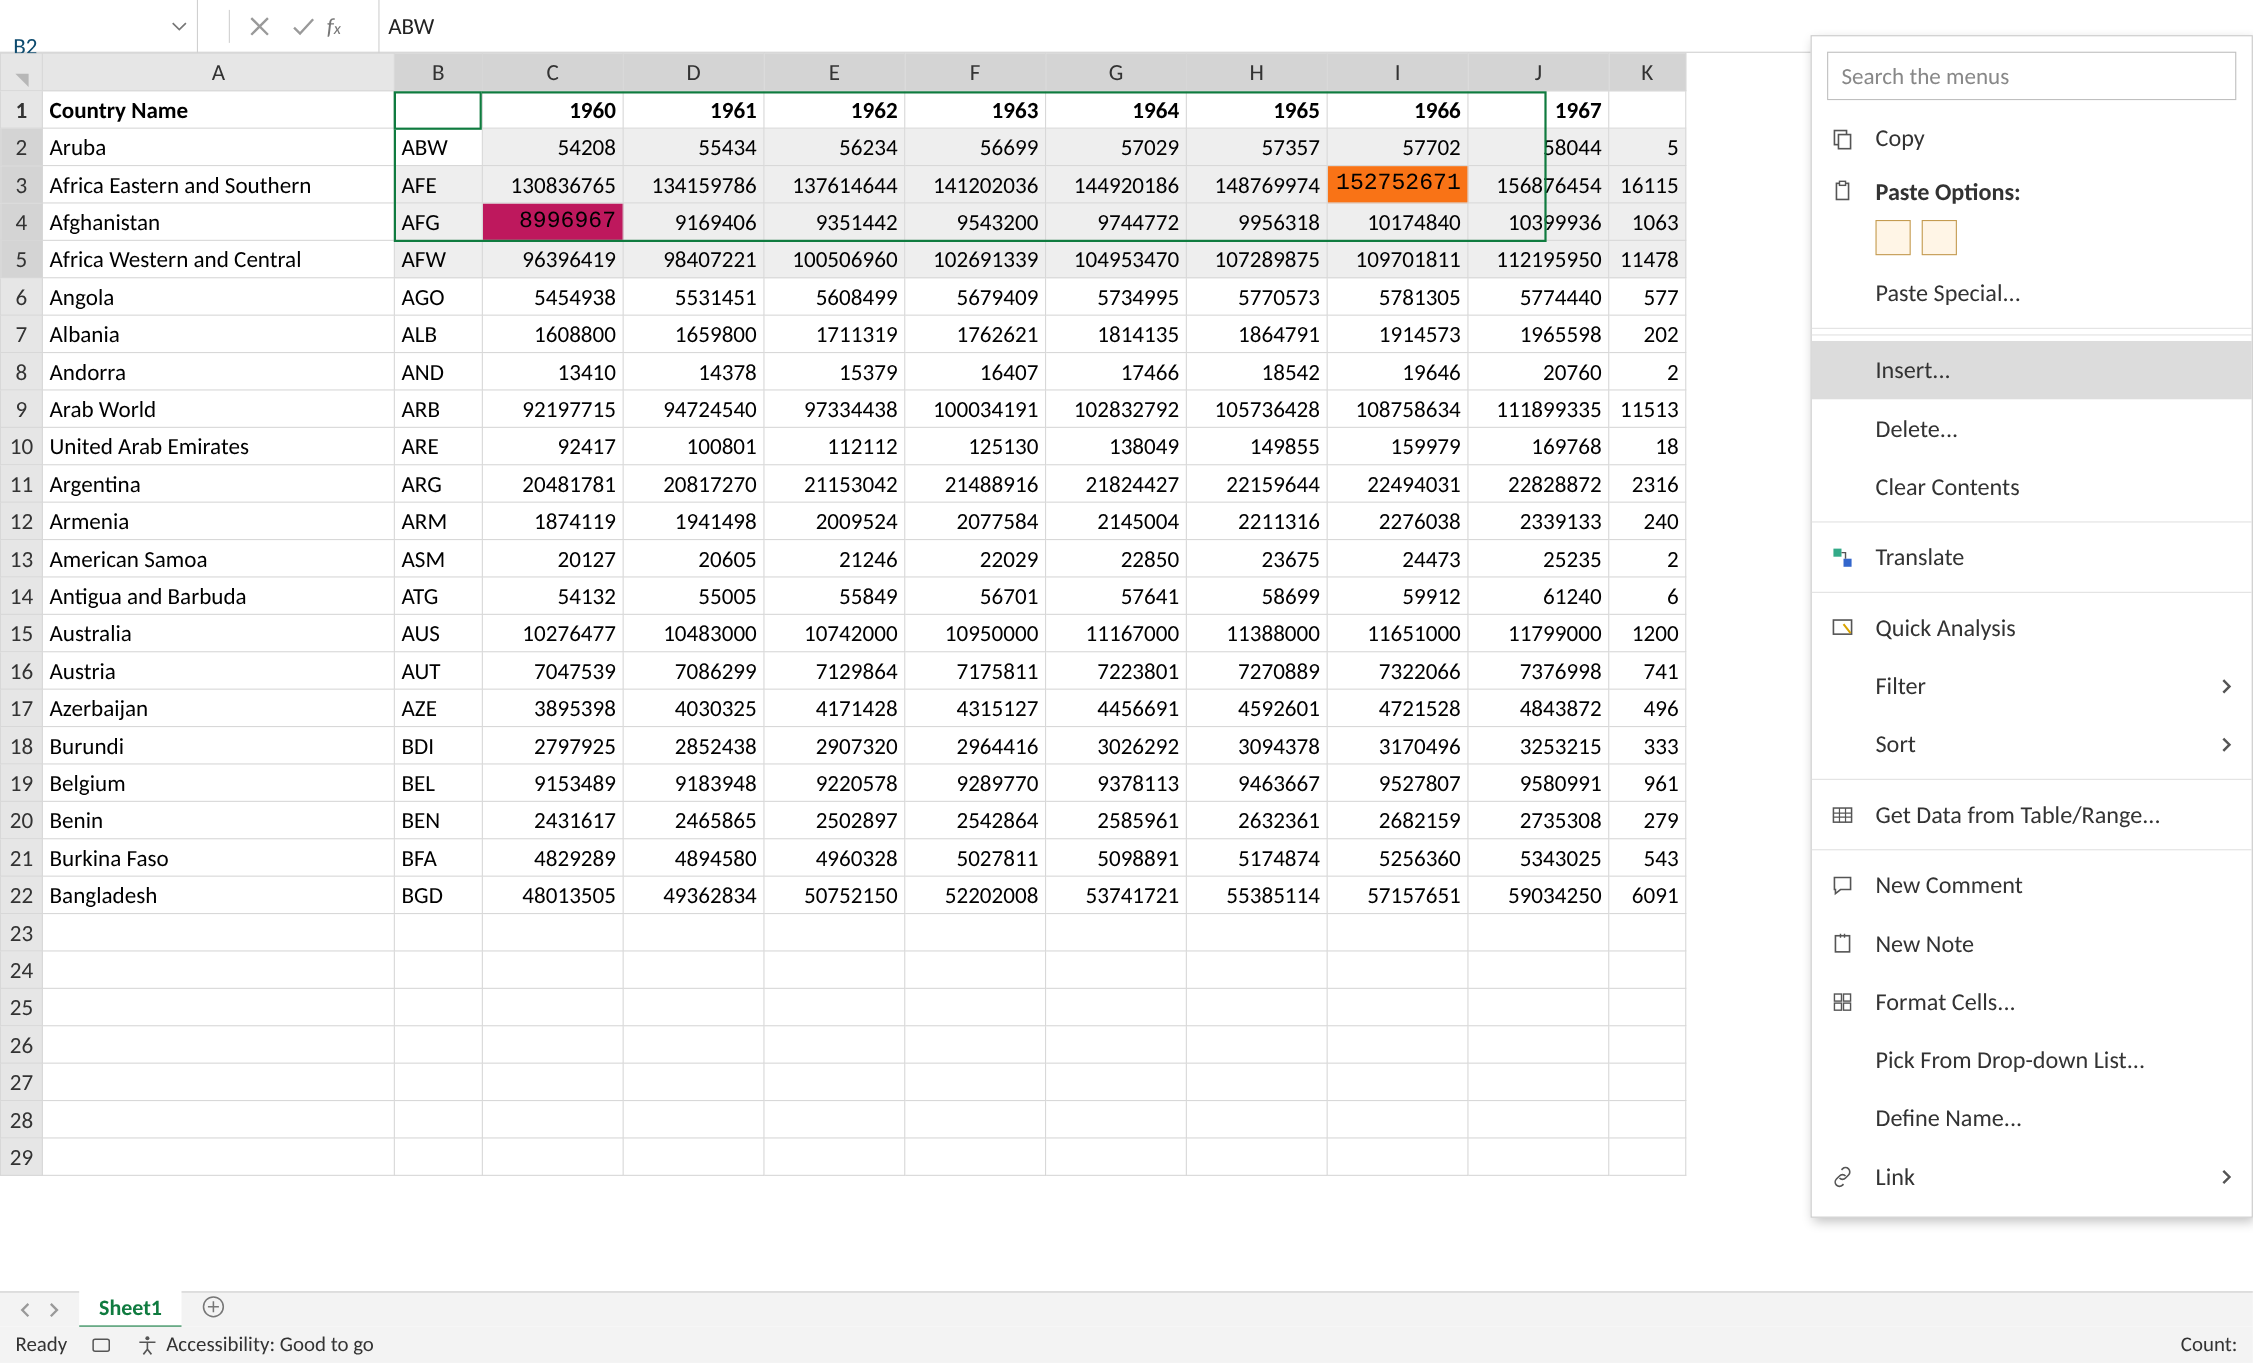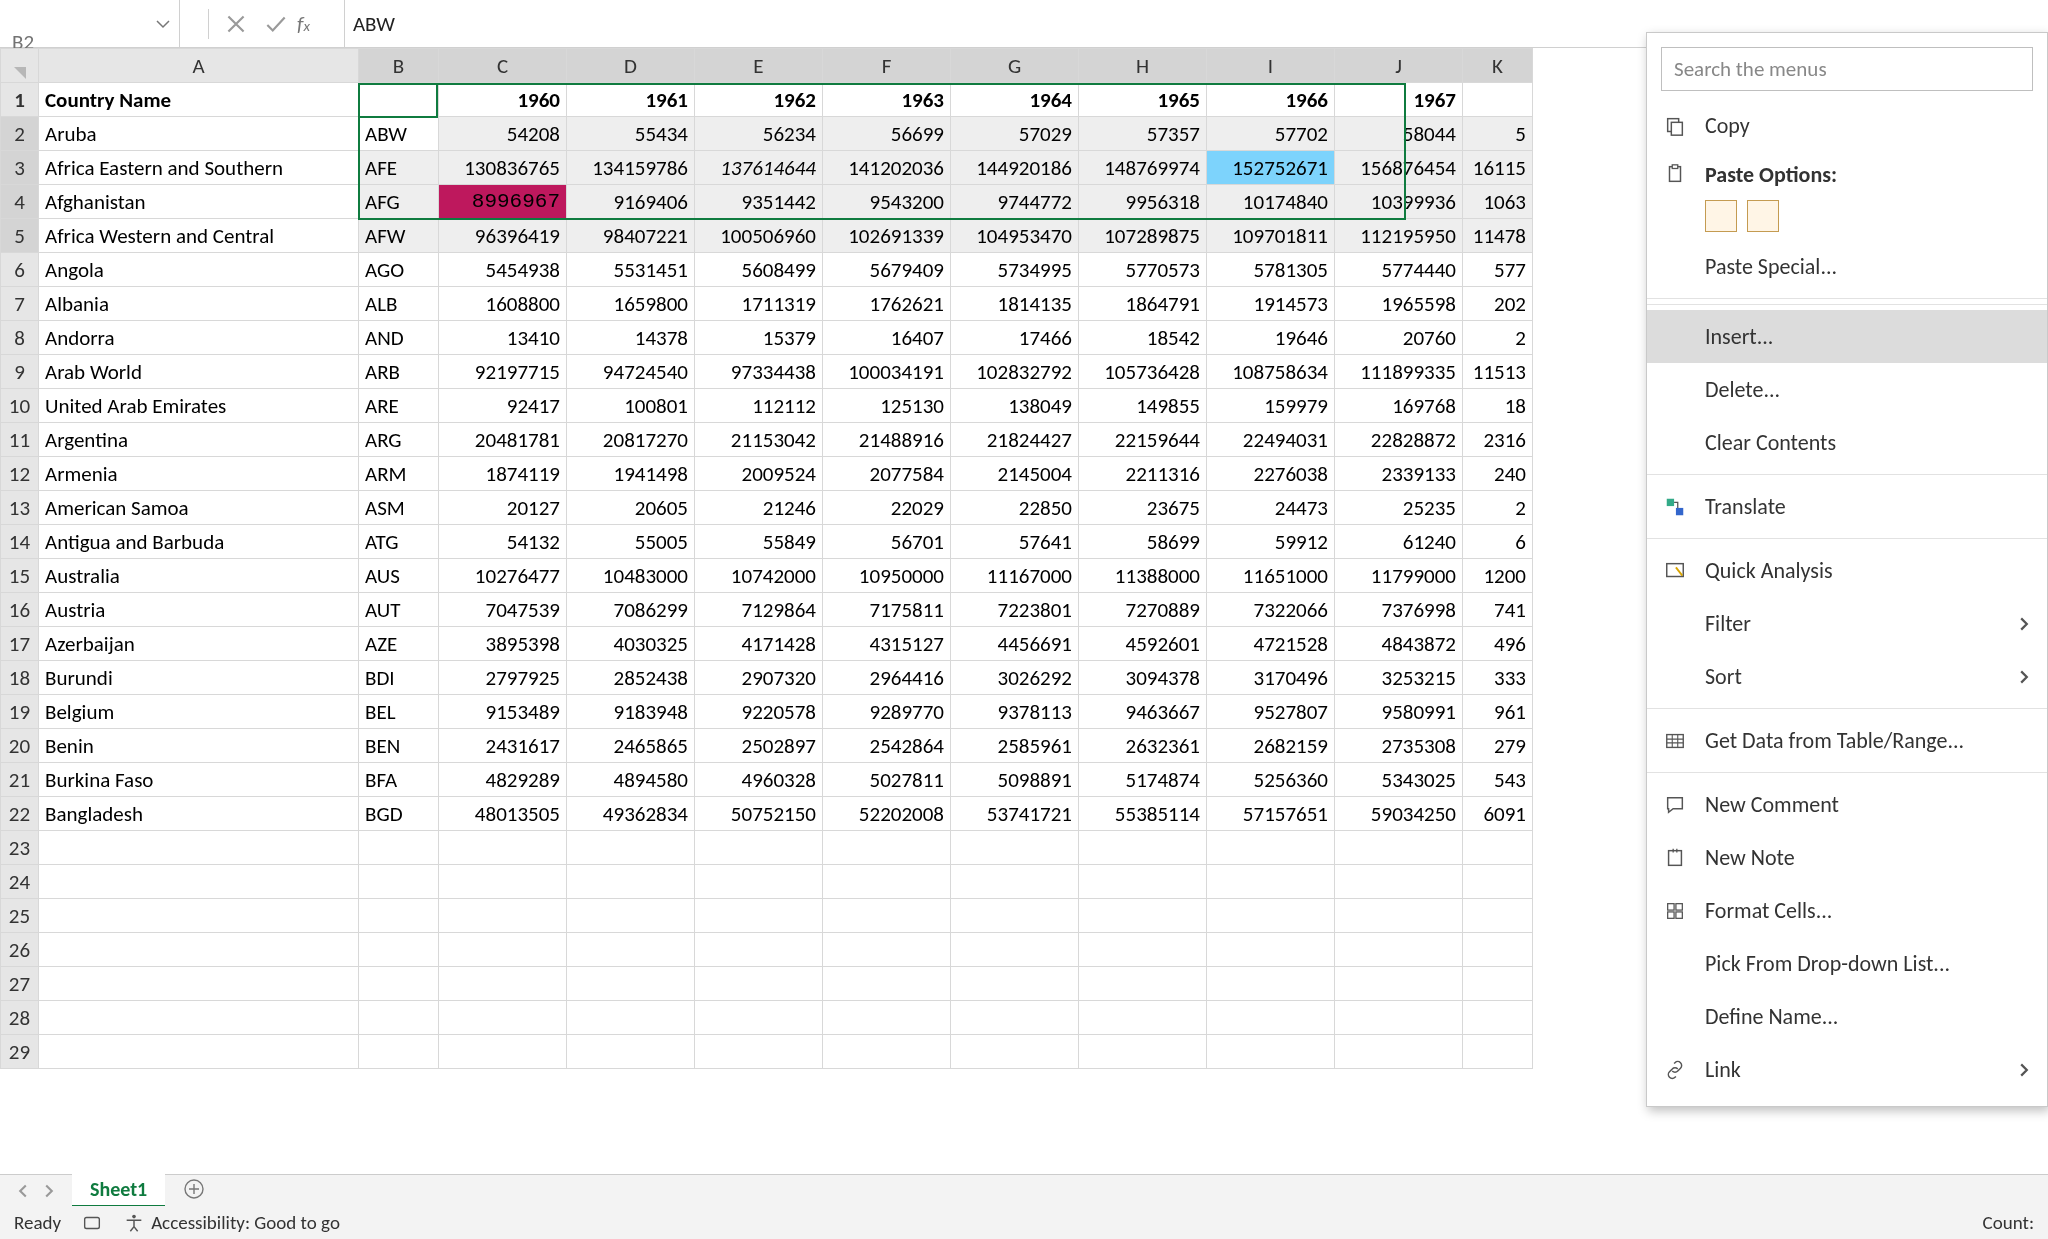--- a/index.html
+++ b/index.html
@@ -1,21 +1,21 @@
 <!DOCTYPE html>
 <html><head>
 <meta charset="utf-8">
 <style>
 * { margin:0; padding:0; box-sizing:border-box; font-family:"Segoe UI","Calibri",sans-serif; }
 body { background:#fff; width:2048px; height:1239px; position:relative; overflow:hidden; }
 
 
 .formula-bar { position:absolute; top:0; left:0; right:0; height:48px; display:flex; align-items:center; border-bottom:1px solid #d0d0d0; background:#fff; }
 .name-box-wrap { display:flex; align-items:center; height:48px; border-right:1px solid #d0d0d0; padding:0 8px 0 12px; width:180px; }
-.name-box { flex:1; font-size:21px; color:#737373;margin-top:36px; }
+.name-box { flex:1; font-size:21px; color:#0c4a6e;margin-top:36px; }
 .name-dd { width:16px; height:16px; }
 .fn-area { display:flex; align-items:center; height:48px; padding-left:14px; }
 .fn-vsep { width:1px; height:30px; background:#d0d0d0; margin:0 14px; }
 .fn-icon { width:26px; height:26px; color:#9a9a9a; }
 .fx { font-size:21px; font-style:italic; color:#777; margin:0 14px 0 8px; }
 .formula-input { font-size:21px; color:#222; padding-left:8px; }
 .vsep-thin { width:1px; height:48px; background:#d0d0d0; margin-left:20px; }
 
 
 .grid-wrap { position:absolute; top:48px; left:0; right:0; bottom:65px; overflow:hidden; }
@@ -142,25 +142,25 @@
           <td class="num" style="background:#eeeeee;">57702</td>
           <td class="num" style="background:#eeeeee;">58044</td>
           <td class="num" style="background:#eeeeee;">5</td>
         </tr>
         <tr class="">
           <td class="rhdr sel-rowhdr">3</td>
           <td class="txt" style="">Africa Eastern and Southern</td>
           <td class="txt" style="background:#eeeeee;">AFE</td>
           <td class="num" style="background:#eeeeee;">130836765</td>
           <td class="num" style="background:#eeeeee;">134159786</td>
-          <td class="num" style="background:#eeeeee;font-style:italic;">137614644</td>
+          <td class="num" style="background:#eeeeee;">137614644</td>
           <td class="num" style="background:#eeeeee;">141202036</td>
           <td class="num" style="background:#eeeeee;">144920186</td>
           <td class="num" style="background:#eeeeee;">148769974</td>
-          <td class="num" style="background:#7dd3fc;">152752671</td>
+          <td class="num" style="background:#f97316;font-family:Liberation Mono, monospace;">152752671</td>
           <td class="num" style="background:#eeeeee;">156876454</td>
           <td class="num" style="background:#eeeeee;">16115</td>
         </tr>
         <tr class="">
           <td class="rhdr sel-rowhdr">4</td>
           <td class="txt" style="">Afghanistan</td>
           <td class="txt" style="background:#eeeeee;">AFG</td>
           <td class="num" style="background:#be185d;font-family:Liberation Mono, monospace;">8996967</td>
           <td class="num" style="background:#eeeeee;">9169406</td>
           <td class="num" style="background:#eeeeee;text-align:right;">9351442</td>

